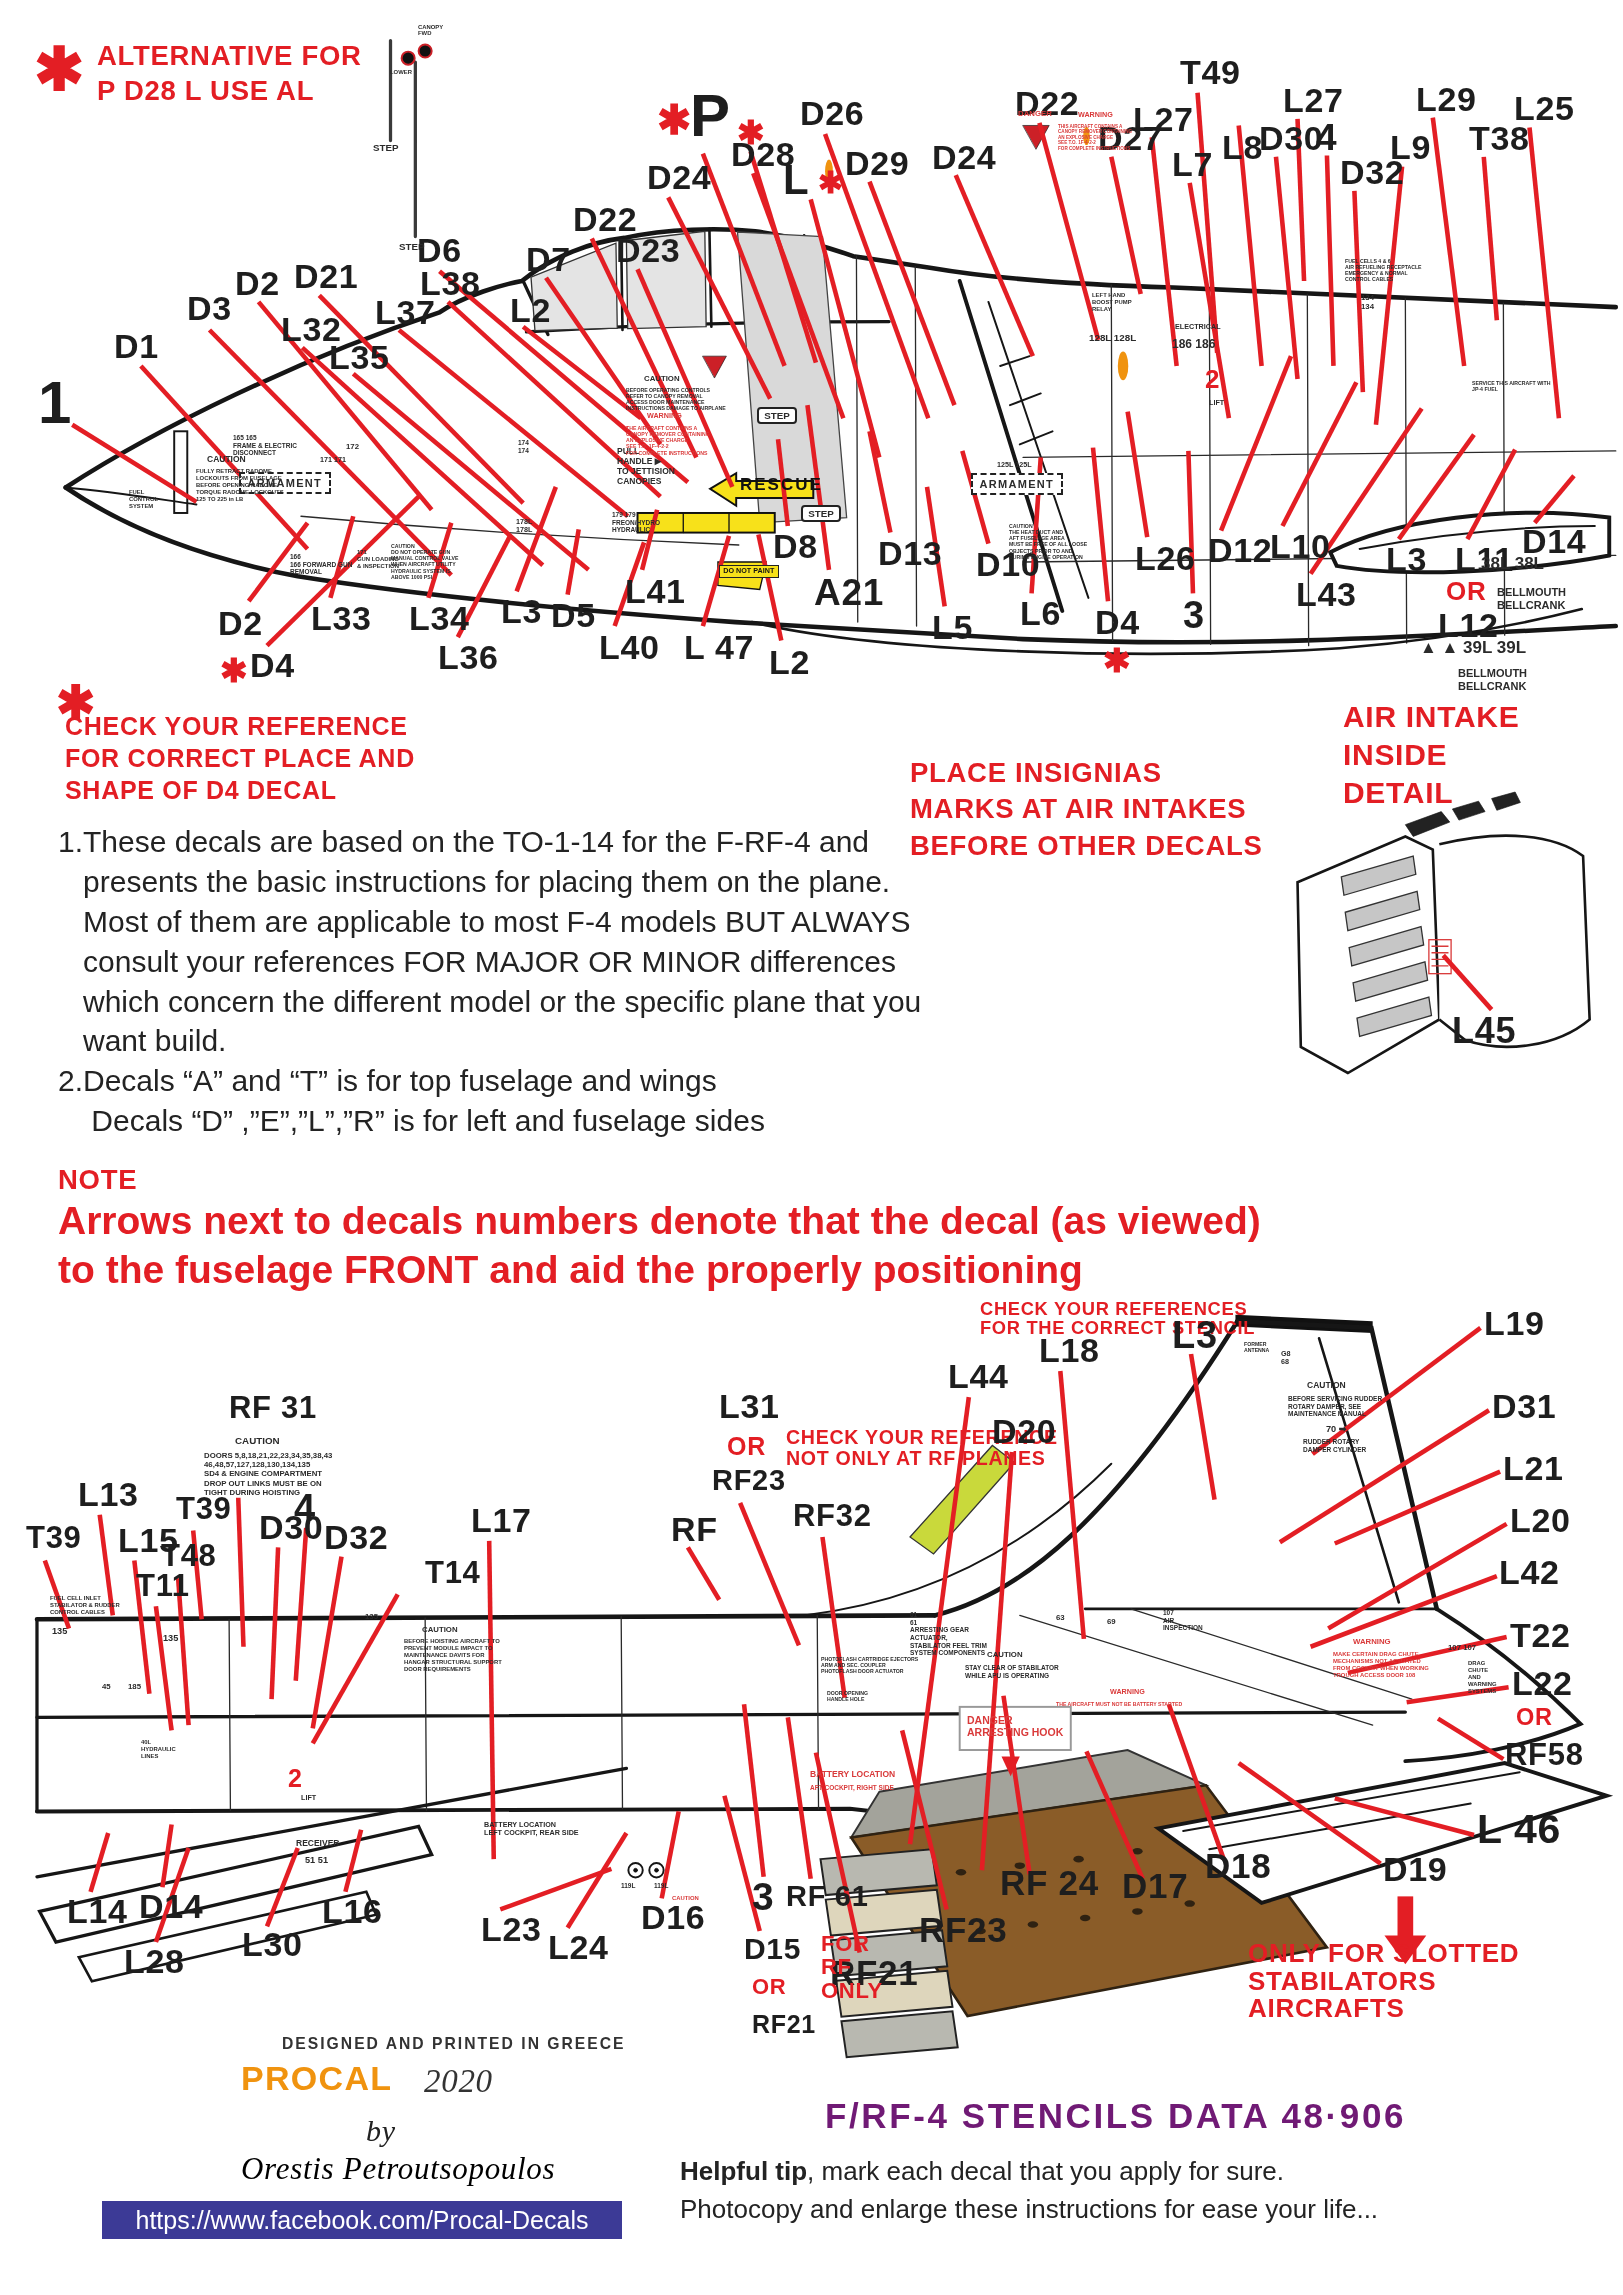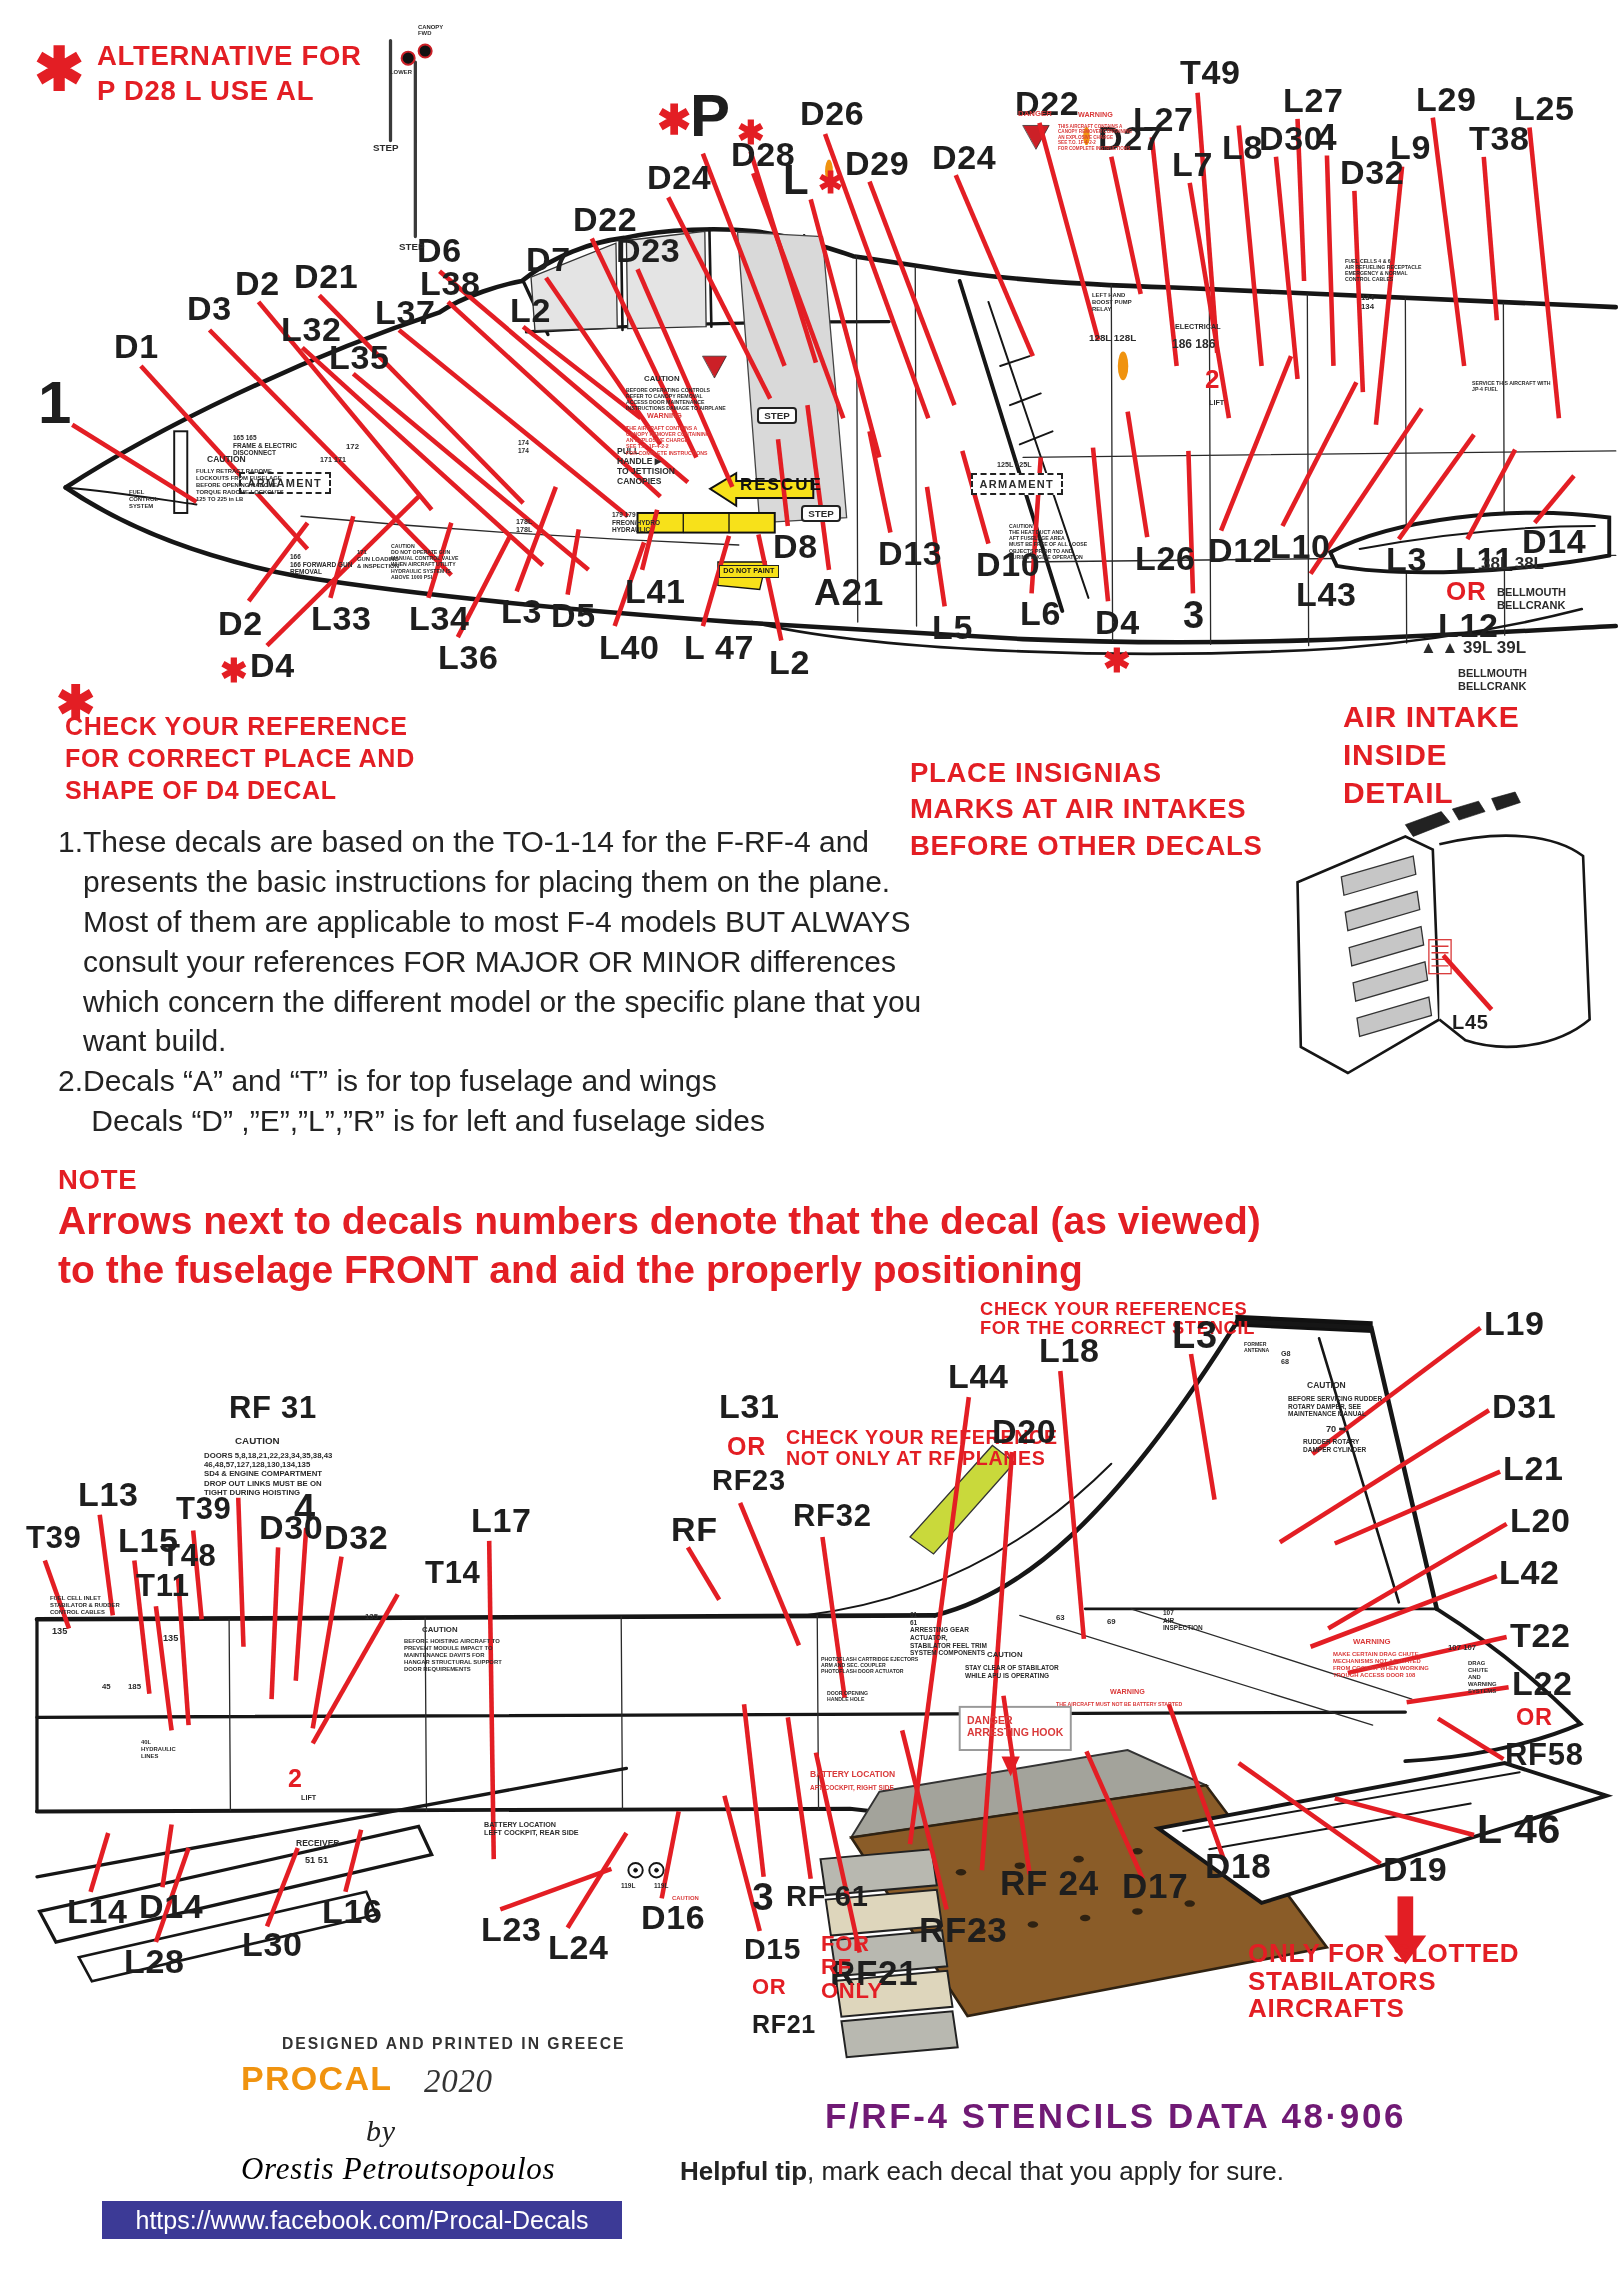--- a/index.html
+++ b/index.html
@@ -412,21 +412,21 @@
 AFT FUSELAGE AREA
 MUST BE FREE OF ALL LOOSE
 OBJECTS PRIOR TO AND
 DURING ENGINE OPERATION</div>
     <div class="lab m" style="left: 1472px; top: 380px; font-size: 5.2px;">SERVICE THIS AIRCRAFT WITH
 JP-4 FUEL</div>
     <div class="lab m mbox" style="left: 757px; top: 407px; font-size: 9.8px;">STEP</div>
     <div class="lab m mbox" style="left: 801px; top: 505px; font-size: 9.8px;">STEP</div>
     <div class="lab m yflag" style="left: 719px; top: 565px; font-size: 7.2px;">DO NOT PAINT</div>
     <div class="lab m resc" style="left: 740px; top: 475px; font-size: 17px;">RESCUE</div>
-    <div class="lab k" style="left: 1452px; top: 1012px; font-size: 20px;">L45</div>
+    <div class="lab k" style="left: 1452px; top: 1012px; font-size: 36px;">L45</div>
   </div>
 <div>
     <div class="lab k" style="left: 229px; top: 1392px; font-size: 31px;">RF 31</div>
     <div class="lab m" style="left: 235px; top: 1435px; font-size: 9.8px;">CAUTION</div>
     <div class="lab m" style="left: 204px; top: 1451px; font-size: 7.8px;">DOORS 5,8,18,21,22,23,34,35,38,43
 46,48,57,127,128,130,134,135
 SD4 &amp; ENGINE COMPARTMENT
 DROP OUT LINKS MUST BE ON
 TIGHT DURING HOISTING</div>
     <div class="lab k" style="left: 78px; top: 1476px; font-size: 34px;">L13</div>
@@ -597,14 +597,15 @@
 <div class="lab" style="left:424px;top:2064px;font-size:33px;font-weight:400;font-style:italic;font-family:'Liberation Serif',serif;color:#333;">2020</div>
 <div class="lab" style="left:366px;top:2115px;font-size:30px;font-weight:400;font-style:italic;font-family:'Liberation Serif',serif;color:#222;">by</div>
 <div class="lab" style="left:241px;top:2153px;font-size:31px;font-weight:400;font-style:italic;font-family:'Liberation Serif',serif;color:#000000;">Orestis Petroutsopoulos</div>
 
 <a href="#" class="fb" style="left:102px;top:2201px;width:520px;height:38px;font-size:25px;">https://www.facebook.com/Procal-Decals</a>
 
 <div class="lab" style="left:825px;top:2097px;font-size:35px;color:#701a75;letter-spacing:2.6px;">F/RF-4    STENCILS DATA    48·906</div>
 
 <div style="position:absolute;left:680px;top:2156px;font-size:26px;color:#232323;">
   <span style="font-weight:700;">Helpful tip</span><span style="font-weight:400;">, mark each decal that you apply for sure.</span>
+  <div style="font-weight:400;margin-top:6.5px;">Photocopy and enlarge these instructions for ease your life...</div>
 </div>
 
 
 </body></html>

